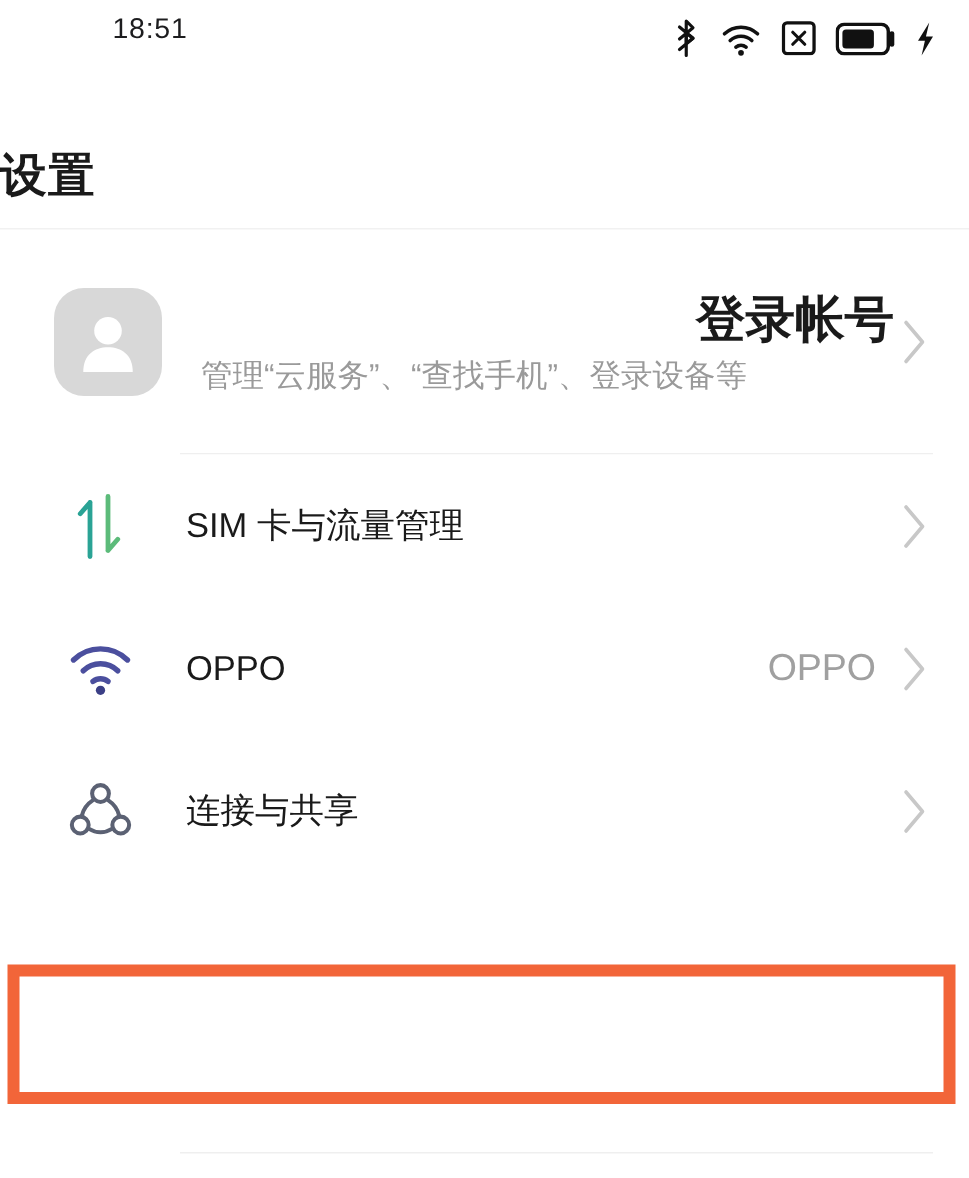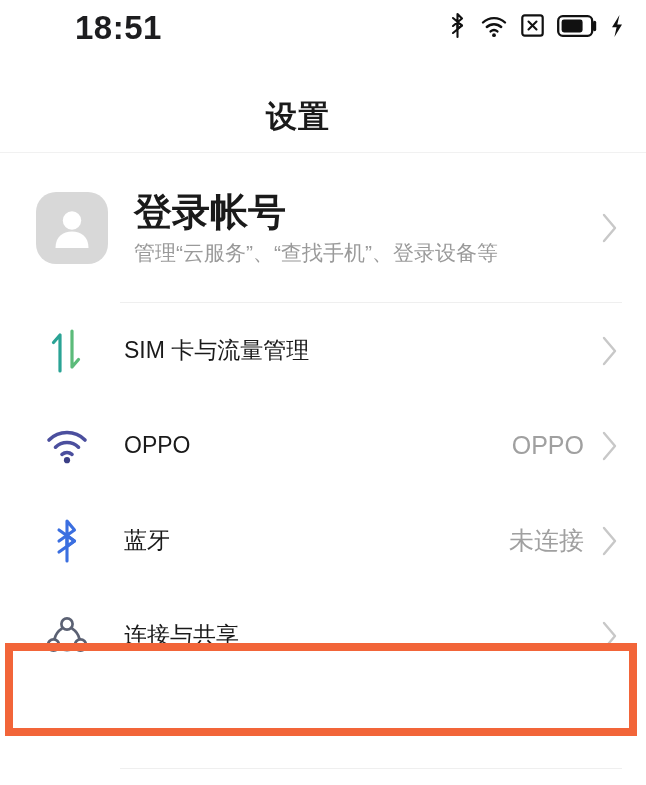--- a/index.html
+++ b/index.html
@@ -16,36 +16,35 @@
   }
 
   
   .statusbar {
     position:absolute; top:0; left:0;
     width:646px; height:56px;
     display:flex; align-items:center;
   }
   .status-time {
     position:absolute; left:75px; top:9px;
-    font-size:33px; color:#1d1d1f;
+    font-size:19px; color:#1d1d1f;
     letter-spacing:0.5px;
     font-family:"Liberation Sans","DejaVu Sans",sans-serif;
-    font-weight:bold;
   }
   .status-icons {
     position:absolute; right:22px; top:12px;
     display:flex; align-items:center; gap:13px;
   }
   .status-icons svg { display:block; }
 
   
   .titlebar {
     position:absolute; top:88px; left:0;
     width:596px; height:58px;
-    display:flex; align-items:center; justify-content:center;
+    display:flex; align-items:center; justify-content:flex-start;
   }
   .title-text {
     font-size:31px; font-weight:bold; color:#1a1a1a;
     letter-spacing:1px;
   }
   .title-divider {
     position:absolute; top:152px; left:0;
     width:646px; height:1px;
     background:#f1f1f1;
   }
@@ -74,21 +73,21 @@
     background:#d8d8d8;
     display:flex; align-items:center; justify-content:center;
     margin-right:0;
   }
 
   .row-text { flex:1; padding-left:26px; min-width:0; }
   .row-label {
     font-size:23px; color:#1a1a1a; line-height:1.25;
     white-space:nowrap;
   }
-  .row-label.big { font-size:38px; font-weight:bold; }
+  .row-label.big { font-size:33px; font-weight:bold;text-align:right; }
   .row-sub {
     font-size:21px; color:#9a9a9a; margin-top:2px;
     white-space:nowrap;
   }
   .row-value {
     font-size:25px; color:#a0a0a0; margin-right:12px;
     white-space:nowrap;
   }
   .chev { width:26px; min-width:26px; display:flex; align-items:center; justify-content:center; }
   .chev svg { display:block; }
@@ -220,37 +219,20 @@
         <div class="row-label">OPPO</div>
       </div>
       <div class="row-value">OPPO</div>
       <div class="chev">
         <svg width="19" height="32" viewBox="0 0 19 32">
           <path d="M4 3 L15 16 L4 29" fill="none" stroke="#c8c8c8" stroke-width="2.4" stroke-linecap="round" stroke-linejoin="round"></path>
         </svg>
       </div>
     </div>
 
-    <div class="row">
-      <div class="row-icon">
-        <svg width="30" height="46" viewBox="0 0 30 46">
-          <path d="M7 12 L22.5 23 L15 28.5 L15 3 L22.5 12 L7 23" fill="none" stroke="#3b6fe0" stroke-width="3.1" stroke-linejoin="round" stroke-linecap="round"></path>
-          <path d="M15 43 L15 17.5 L22.5 23 L7 34" fill="none" stroke="#3b6fe0" stroke-width="3.1" stroke-linejoin="round" stroke-linecap="round"></path>
-        </svg>
-      </div>
-      <div class="row-text">
-        <div class="row-label">蓝牙</div>
-      </div>
-      <div class="row-value">未连接</div>
-      <div class="chev">
-        <svg width="19" height="32" viewBox="0 0 19 32">
-          <path d="M4 3 L15 16 L4 29" fill="none" stroke="#c8c8c8" stroke-width="2.4" stroke-linecap="round" stroke-linejoin="round"></path>
-        </svg>
-      </div>
-    </div>
 
     <div class="row">
       <div class="row-icon">
         <svg width="44" height="42" viewBox="0 0 44 42">
           <circle cx="22" cy="9" r="5.6" fill="none" stroke="#5b6173" stroke-width="2.7"></circle>
           <circle cx="8.5" cy="30" r="5.6" fill="none" stroke="#5b6173" stroke-width="2.7"></circle>
           <circle cx="35.5" cy="30" r="5.6" fill="none" stroke="#5b6173" stroke-width="2.7"></circle>
           <path d="M16.8 13.6 A17 17 0 0 0 9.6 23.6" fill="none" stroke="#5b6173" stroke-width="2.7" stroke-linecap="round"></path>
           <path d="M27.2 13.6 A17 17 0 0 1 34.4 23.6" fill="none" stroke="#5b6173" stroke-width="2.7" stroke-linecap="round"></path>
           <path d="M14.4 32.6 A14 14 0 0 0 29.6 32.6" fill="none" stroke="#5b6173" stroke-width="2.7" stroke-linecap="round"></path>

